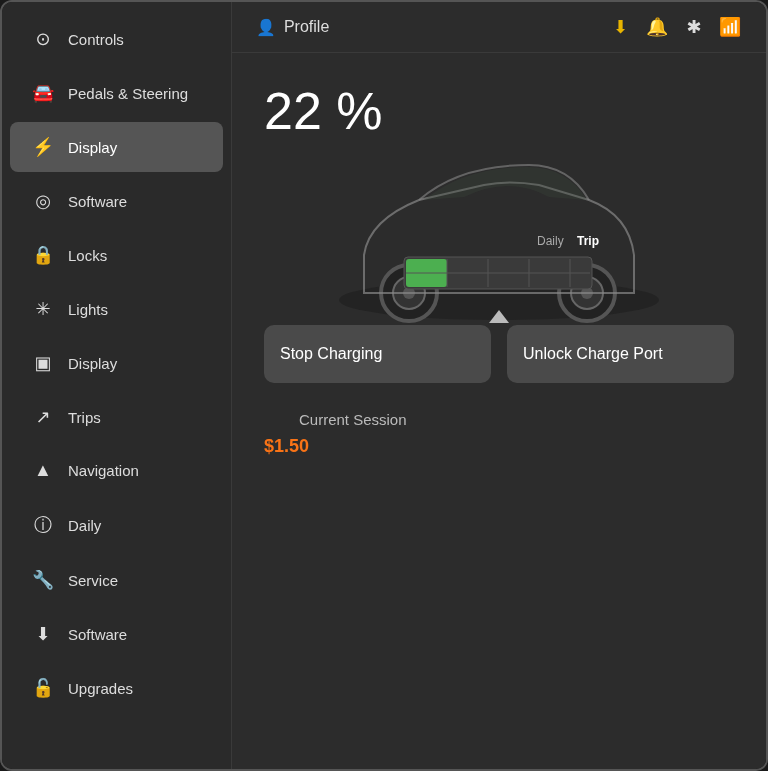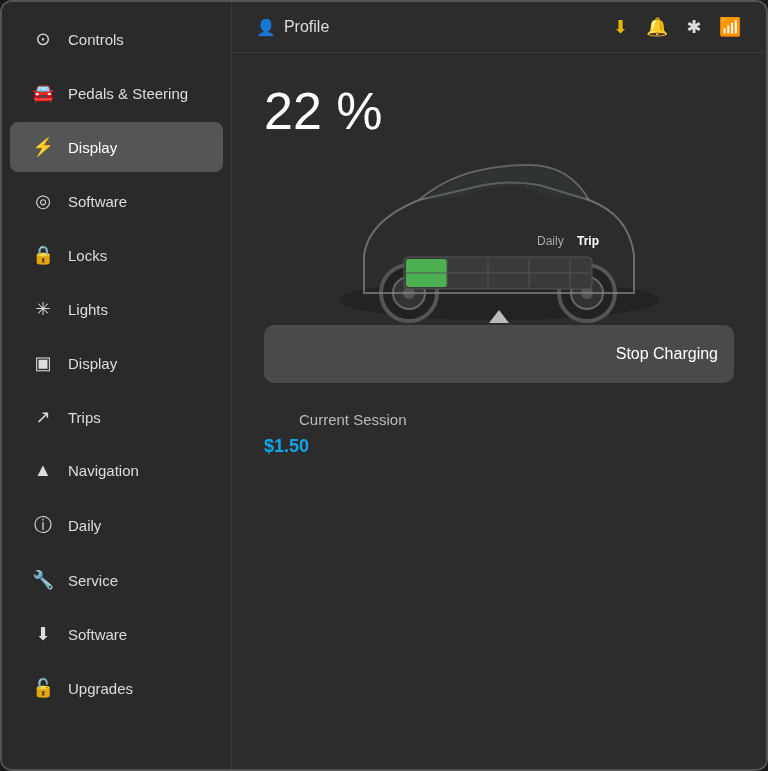--- a/index.html
+++ b/index.html
@@ -102,33 +102,33 @@
     .action-btn {
       flex: 1;
       padding: 20px 16px;
       background: #4a4a4a;
       border: none;
       border-radius: 10px;
       color: #fff;
       font-size: 16px;
       font-weight: 500;
       cursor: pointer;
-      text-align: right;
+      text-align: left;
     }
     
     .session-label {
       font-size: 15px;
       color: #bbb;
       margin-bottom: 8px;
       margin-left: 35px;
     }
     .session-amount {
       font-size: 18px;
       font-weight: 600;
-      color: #0ea5e9;
+      color: #f97316;
       margin-bottom: 8px;
     }
     .tips-link {
       font-size: 15px;
       color: #4da6ff;
       cursor: pointer;
     }
 
     
     .car-wrapper {
@@ -256,20 +256,21 @@
 
           <text x="228" y="100" font-size="12" fill="#aaa" font-family="sans-serif">Daily</text>
           <text x="268" y="100" font-size="12" fill="#fff" font-family="sans-serif" font-weight="600">Trip</text>
 
           <polygon points="190,165 180,178 200,178" fill="#bbb"></polygon>
         </svg>
       </div>
 
       <div class="action-buttons">
         <button class="action-btn">Stop Charging</button>
+        <button class="action-btn">Unlock Charge Port</button>
       </div>
 
       <div>
         <div class="session-label">Current Session</div>
         <div class="session-amount">$1.50</div>
       </div>
     </div>
   </div>
 </div>
 

